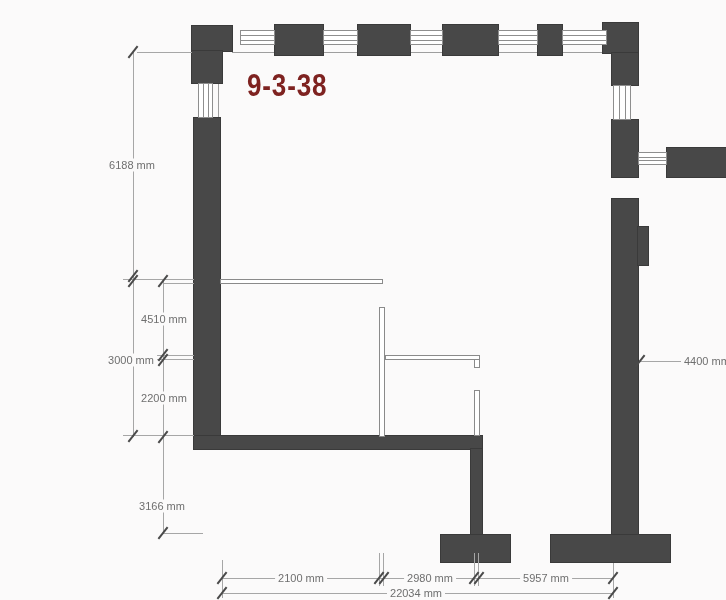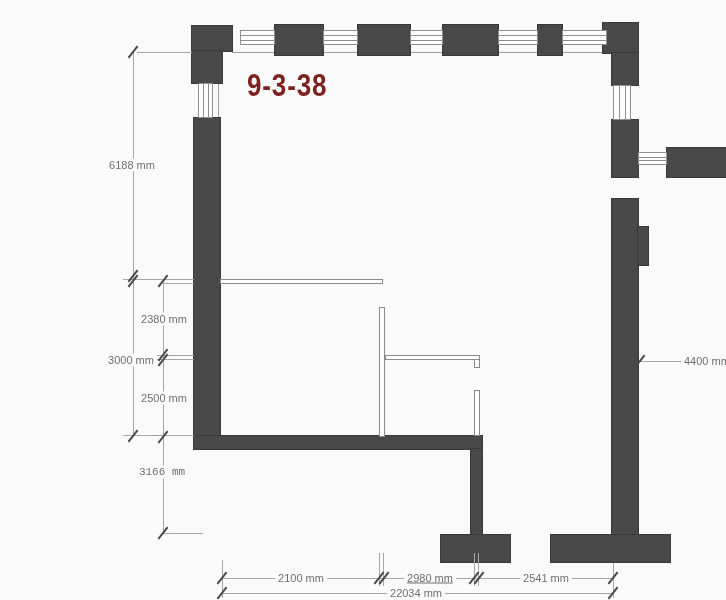--- a/index.html
+++ b/index.html
@@ -139,25 +139,25 @@
   <div class="tick" style="left:379px;top:578px;"></div>
   <div class="tick" style="left:384px;top:578px;"></div>
   <div class="tick" style="left:474px;top:578px;"></div>
   <div class="tick" style="left:479px;top:578px;"></div>
   <div class="tick" style="left:613px;top:578px;"></div>
   <div class="tick" style="left:222px;top:593px;"></div>
   <div class="tick" style="left:613px;top:593px;"></div>
   <div class="tick" style="left:640px;top:361px;"></div>
 
   <div class="dim" style="left:132px;top:165px;">6188 mm</div>
-  <div class="dim" style="left:164px;top:319px;">2380 mm</div>
+  <div class="dim" style="left:164px;top:319px;">4510 mm</div>
   <div class="dim" style="left:131px;top:360px;">3000 mm</div>
-  <div class="dim" style="left:164px;top:398px;">2500 mm</div>
-  <div class="dim" style="left:162px;top:472px;font-family:Liberation Mono, monospace;">3166 mm</div>
+  <div class="dim" style="left:164px;top:398px;">2200 mm</div>
+  <div class="dim" style="left:162px;top:506px;">3166 mm</div>
   <div class="dim" style="left:301px;top:578px;">2100 mm</div>
-  <div class="dim" style="left:430px;top:578px;text-decoration:underline;">2980 mm</div>
-  <div class="dim" style="left:546px;top:578px;">2541 mm</div>
+  <div class="dim" style="left:430px;top:578px;">2980 mm</div>
+  <div class="dim" style="left:546px;top:578px;">5957 mm</div>
   <div class="dim" style="left:416px;top:593px;">22034 mm</div>
   <div class="dim left-anchor" style="left:682px;top:361px;">4400 mm</div>
 
   <div id="unit-label">9-3-38</div>
 
 </div>
 
 </body></html>

